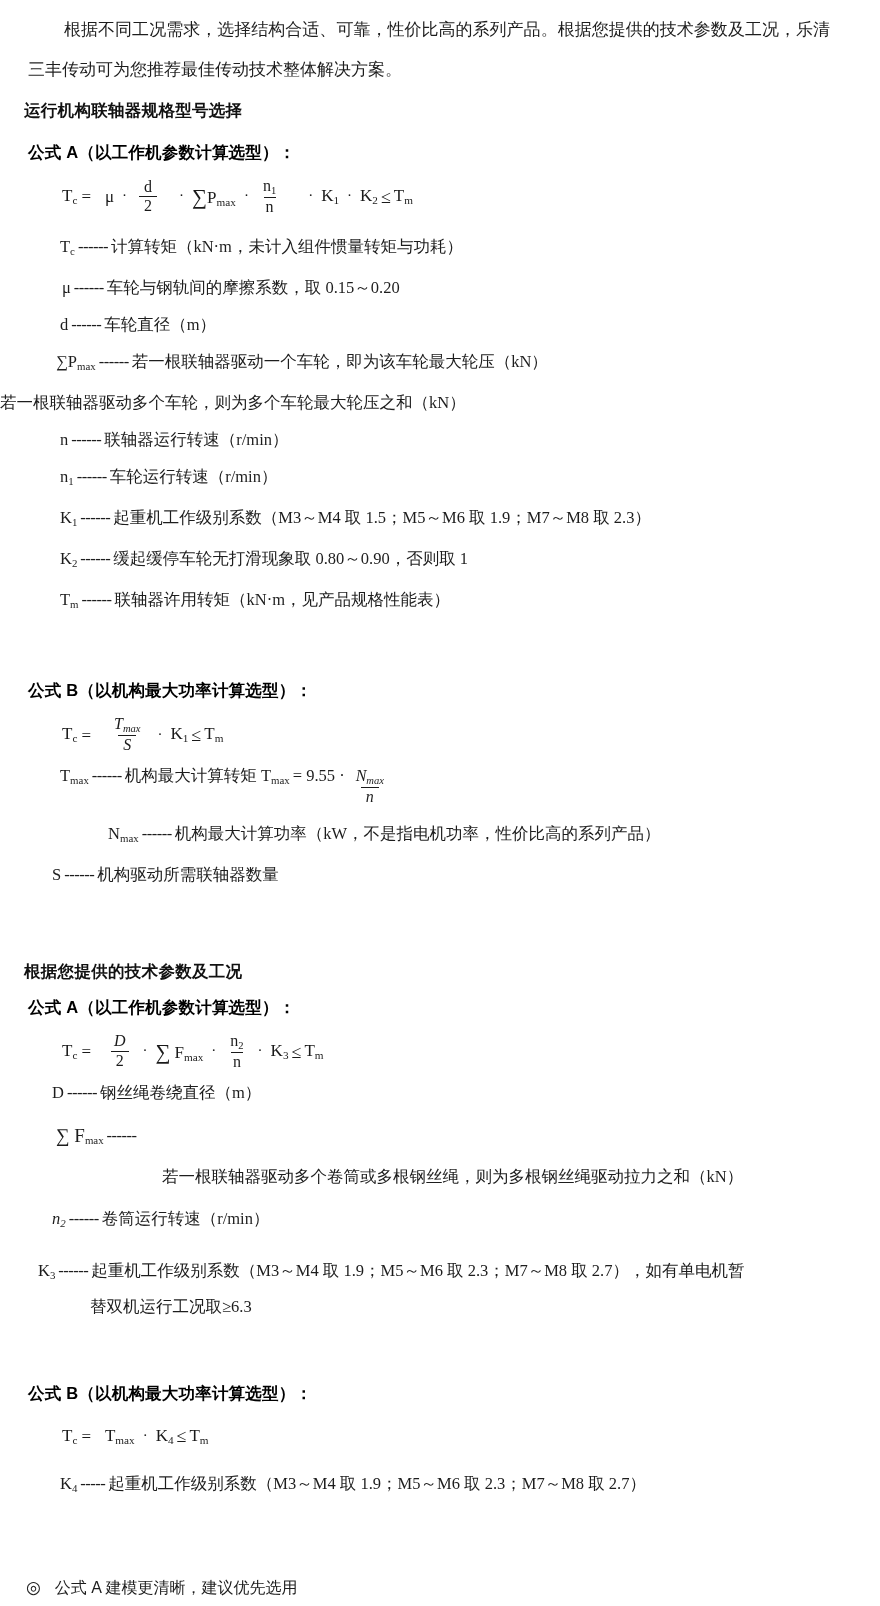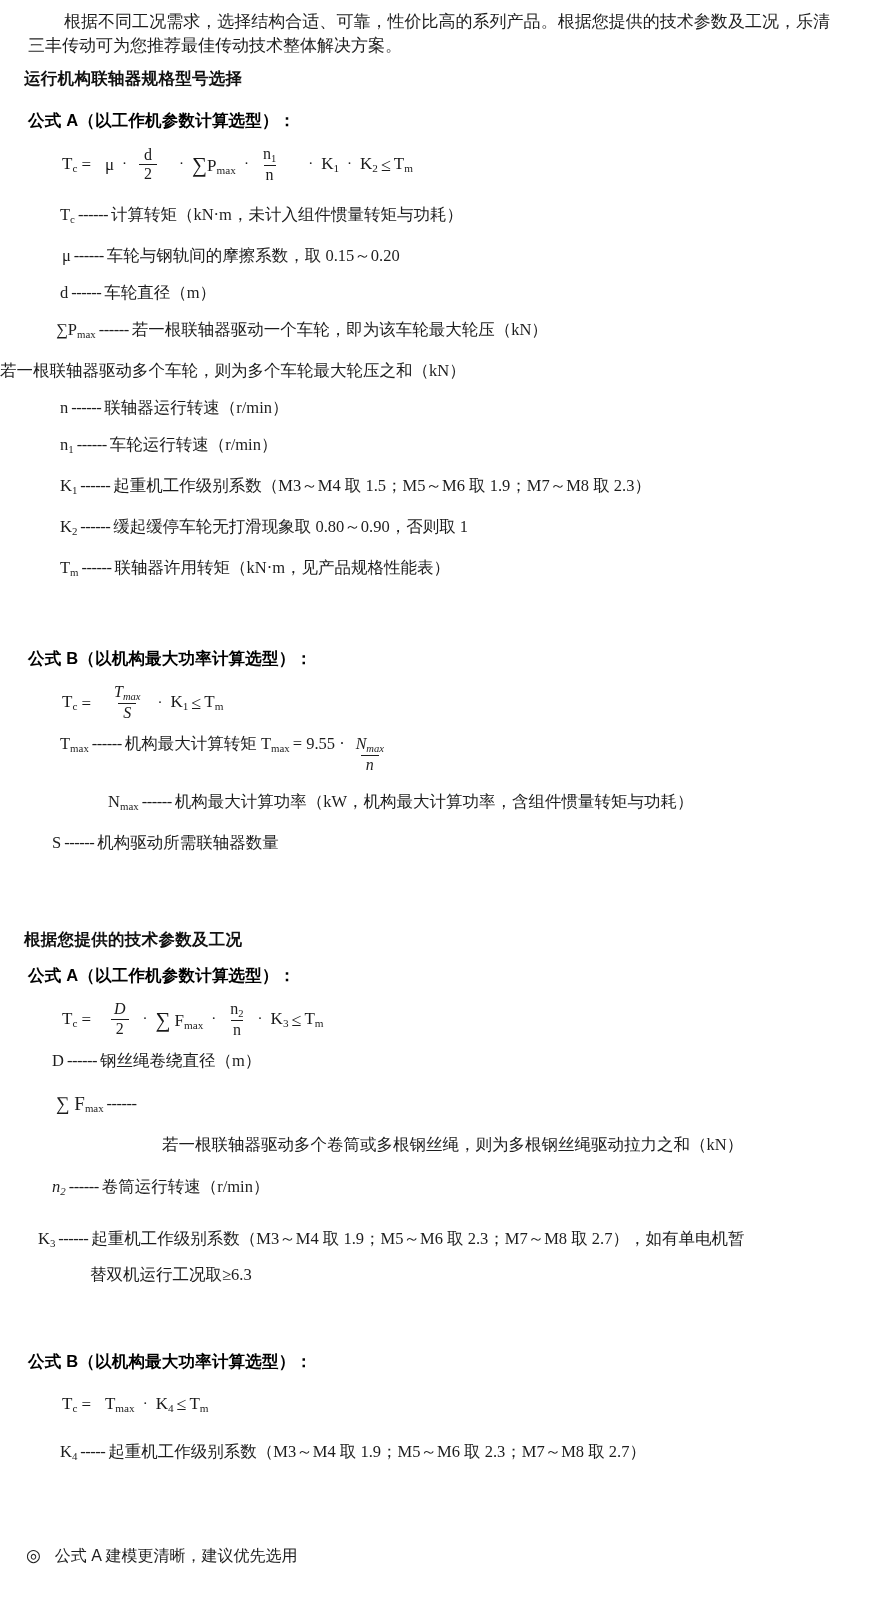--- a/index.html
+++ b/index.html
@@ -18,21 +18,21 @@
     position: relative;
     width: 880px;
     min-height: 1606px;
     padding: 0;
     box-sizing: border-box;
   }
 
   
   .para {
     font-size: 17px;
-    line-height: 24px;
+    line-height: 40px;
     color: #1d1d1d;
     margin: 0;
     padding: 0 50px 0 28px;
     text-align: justify;
     text-justify: inter-ideograph;
   }
   .para .indent { display: inline-block; width: 36px; }
 
   .section-title {
     font-family: "Liberation Sans", "DejaVu Sans", sans-serif;
@@ -260,21 +260,21 @@
     <span class="txt" style="margin-left:3px">= 9.55 ·</span>
     <span class="frac">
       <span class="num ital"><span>N</span><sub>max</sub></span>
       <span class="den ital">n</span>
     </span>
   </div>
 
   <div class="def cont4" style="padding-top:16px">
     <span class="sym"><span>N</span><sub>max</sub></span>
     <span class="dash">------</span>
-    <span class="txt">机构最大计算功率（kW，机构最大计算功率，含组件惯量转矩与功耗）</span>
+    <span class="txt">机构最大计算功率（kW，不是指电机功率，性价比高的系列产品）</span>
   </div>
 
   <div class="def i52">
     <span class="sym">S</span>
     <span class="dash">------</span>
     <span class="txt">机构驱动所需联轴器数量</span>
   </div>
 
   <div class="gap-xl"></div>
 

